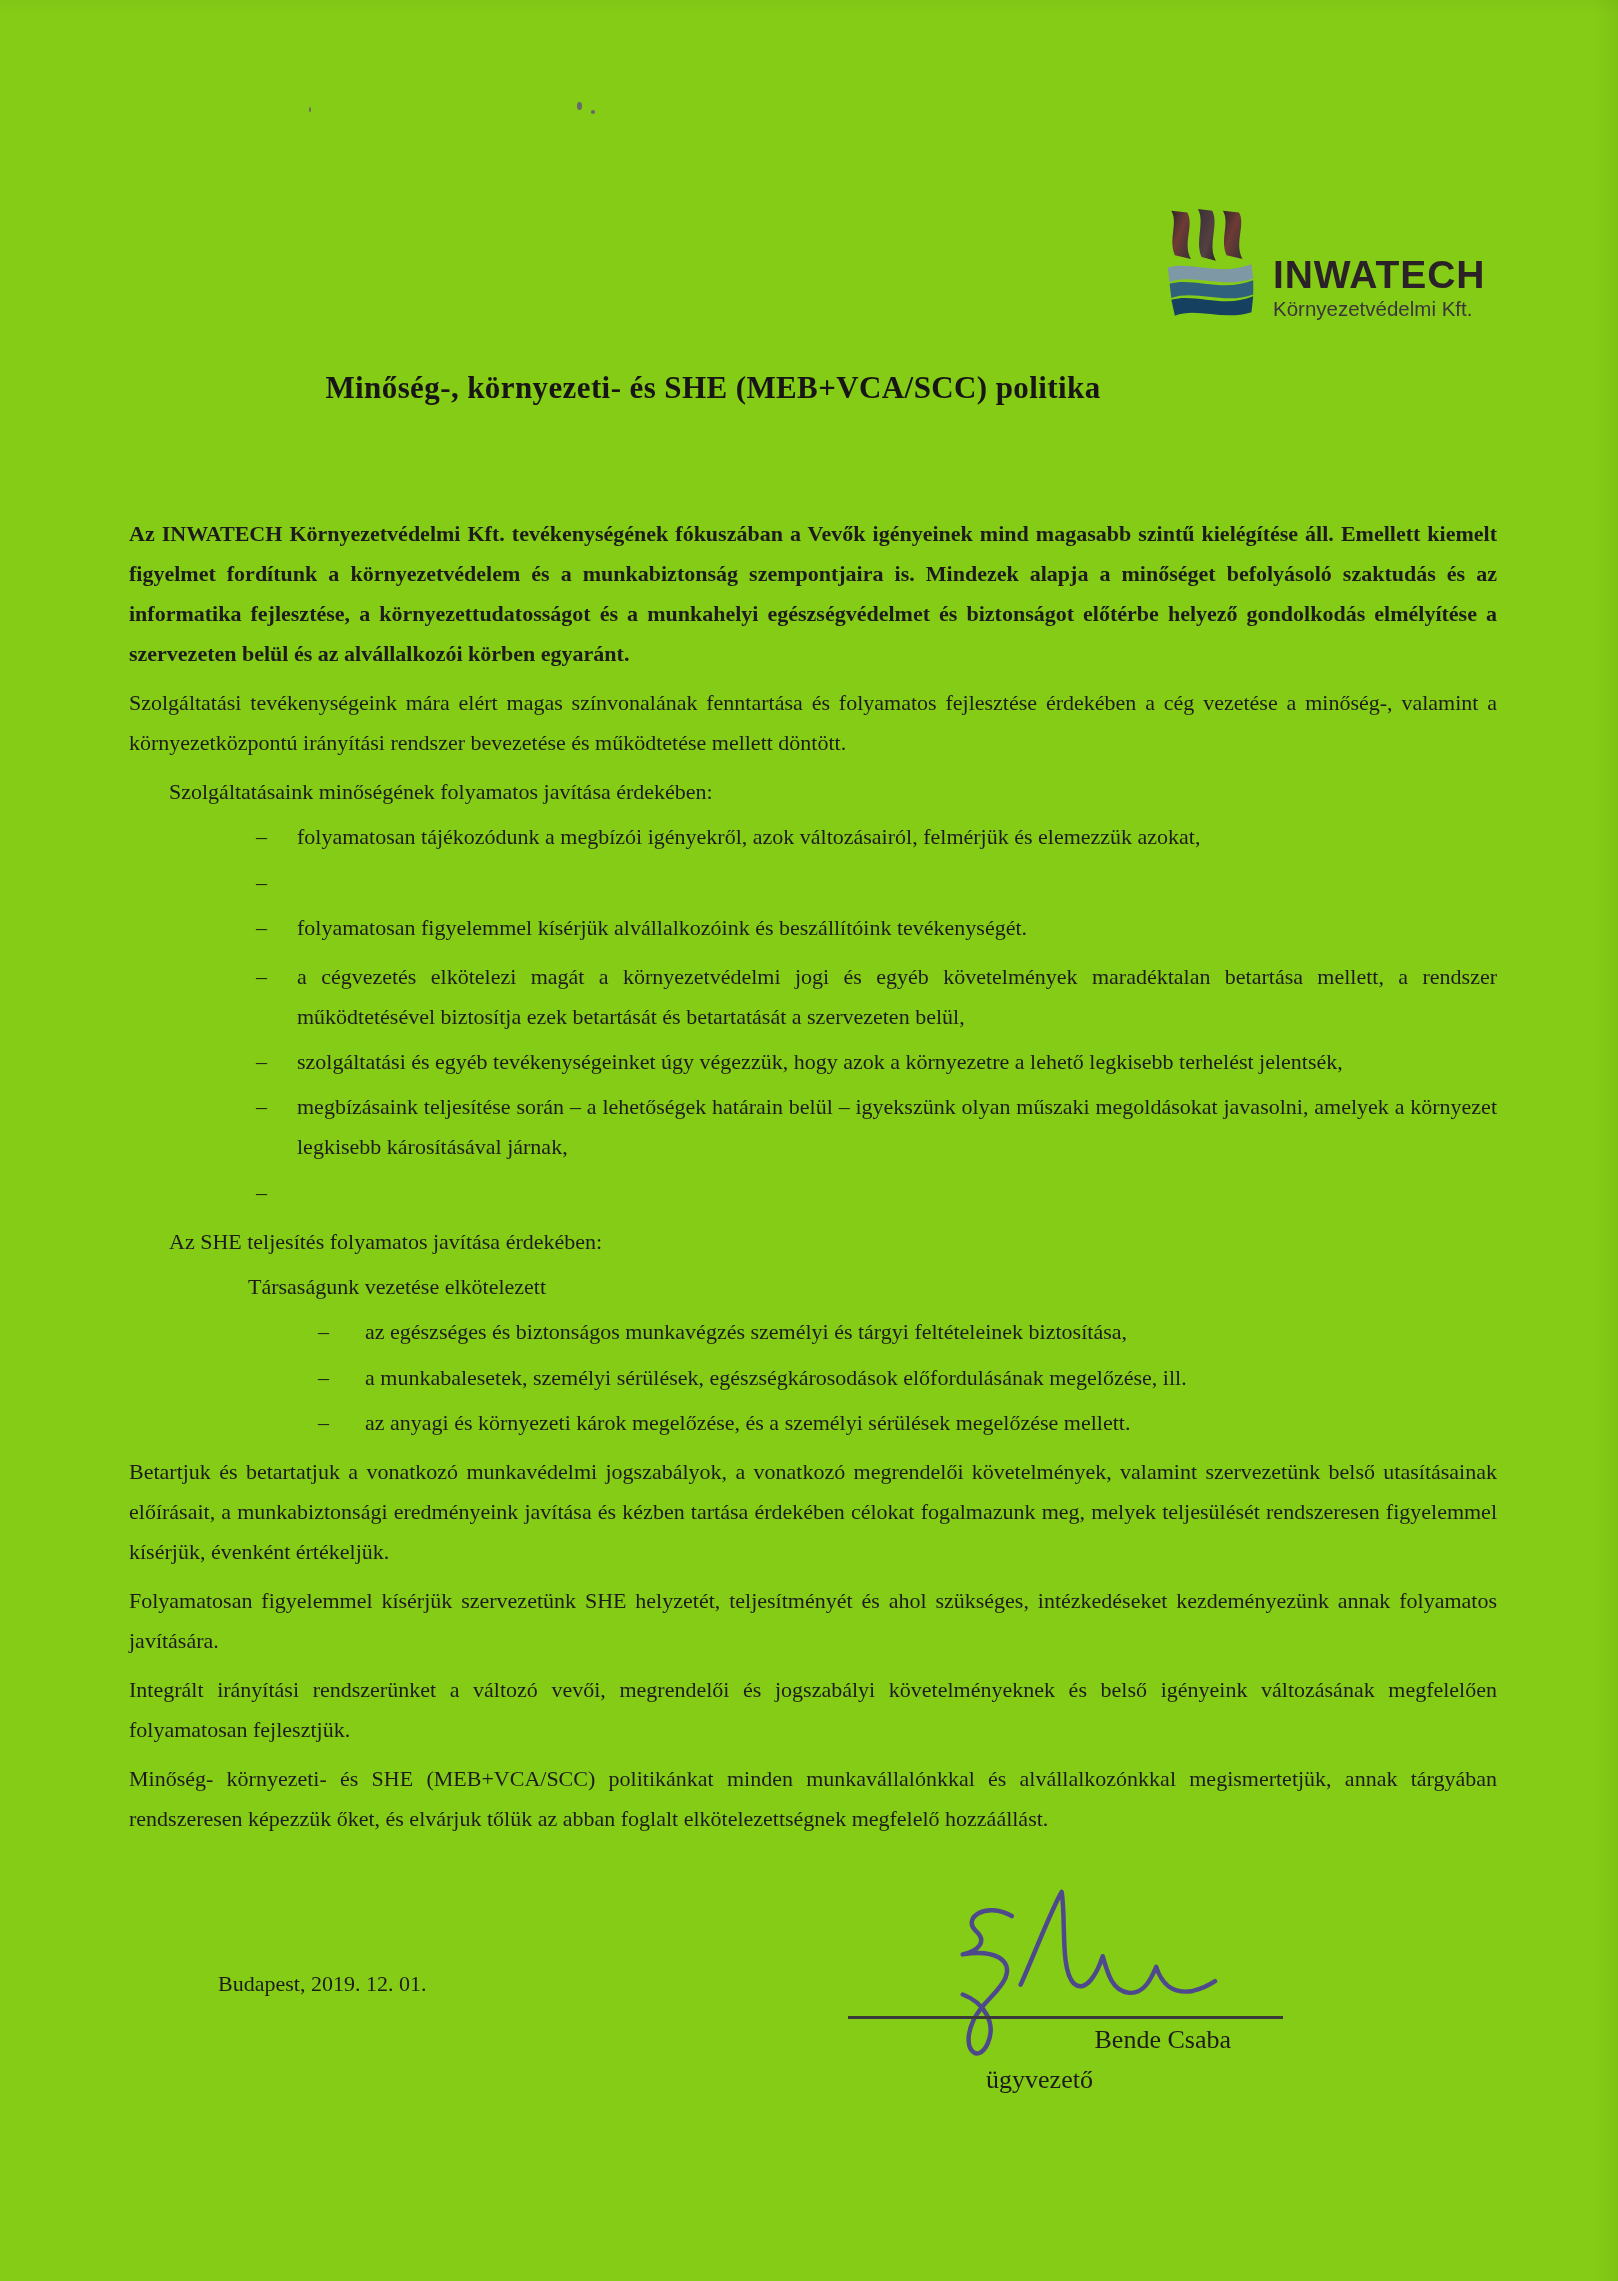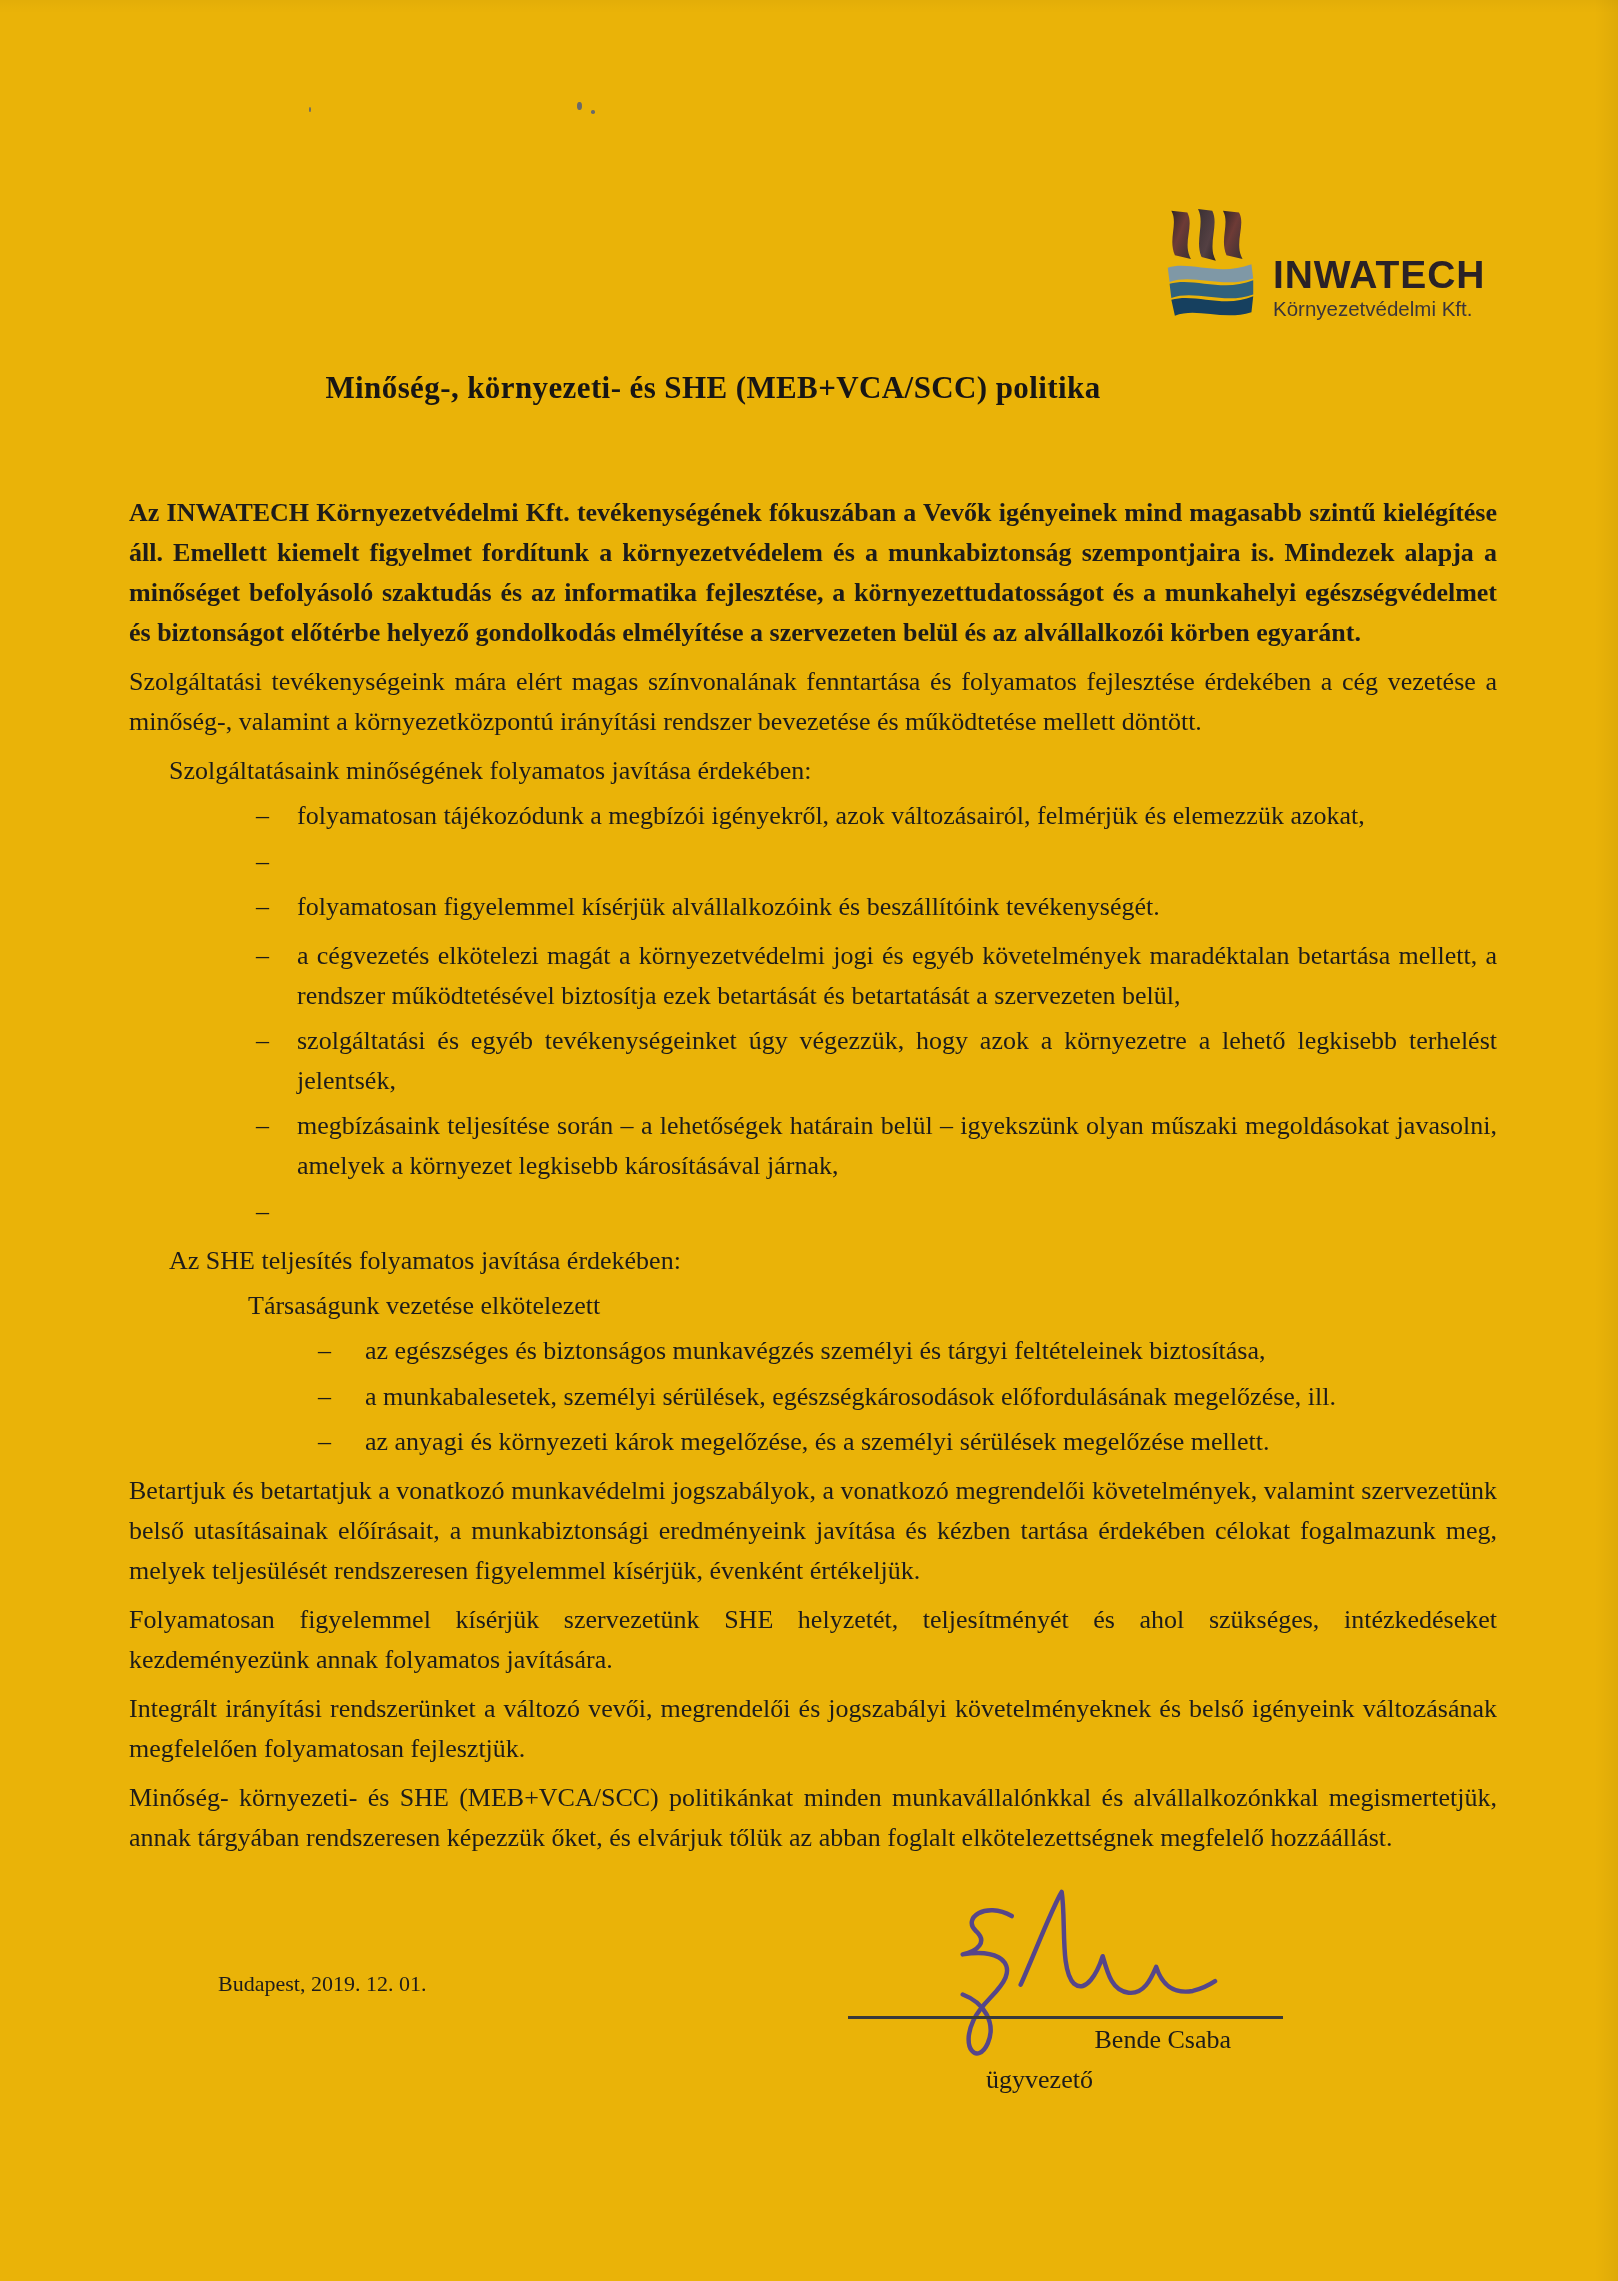--- a/index.html
+++ b/index.html
@@ -1,20 +1,20 @@
 <!DOCTYPE html>
 <html lang="hu" style="font-size:14.3px"><head>
 <meta charset="utf-8">
 <style>
   html,body{margin:0;padding:0;background:#e8e8e8;}
   .page{
     position:relative;
     width:1618px;height:2281px;
     margin:0 auto;
-    background:#eab308;
+    background:#84cc16;
     overflow:hidden;
     font-family:"Liberation Serif", serif;
     color:#1e1c1a;
   }
   
   .edge-right{position:absolute;top:0;right:0;width:23px;height:100%;
     background:linear-gradient(to right, rgba(0,0,0,0), rgba(0,0,0,0.05));}
   .edge-top{position:absolute;top:0;left:0;width:100%;height:12.5px;
     background:linear-gradient(to bottom, rgba(0,0,0,0.03), rgba(0,0,0,0));}
   .speck{position:absolute;background:#6a6a6a;border-radius:50%;}
@@ -28,22 +28,22 @@
 
   
   .title{
     position:absolute;top:370px;left:0;width:1426px;
     text-align:center;font-size:31px;font-weight:bold;color:#181614;
     letter-spacing:0.4px;
   }
 
   
   .content{
-    position:absolute;left:129px;top:493px;width:1368px;
-    font-size:26px;line-height:40px;text-align:justify;
+    position:absolute;left:129px;top:514px;width:1368px;
+    font-size:22px;line-height:40px;text-align:justify;
   }
   .content p{margin:0 0 9px 0;}
   p.intro{font-weight:bold;}
   .h1{margin:3.6px 0 5.3px 0;padding-left:40px;text-align:left;}
   .sub{margin:0 0 5.3px 0;padding-left:119px;text-align:left;}
   .li{display:flex;margin:0 0 5.3px 0;}
   .li .marker{flex:none;text-align:left;}
   .li .li-text{flex:1;text-align:justify;}
   .l1{padding-left:127px;}
   .l1 .marker{width:41px;}

